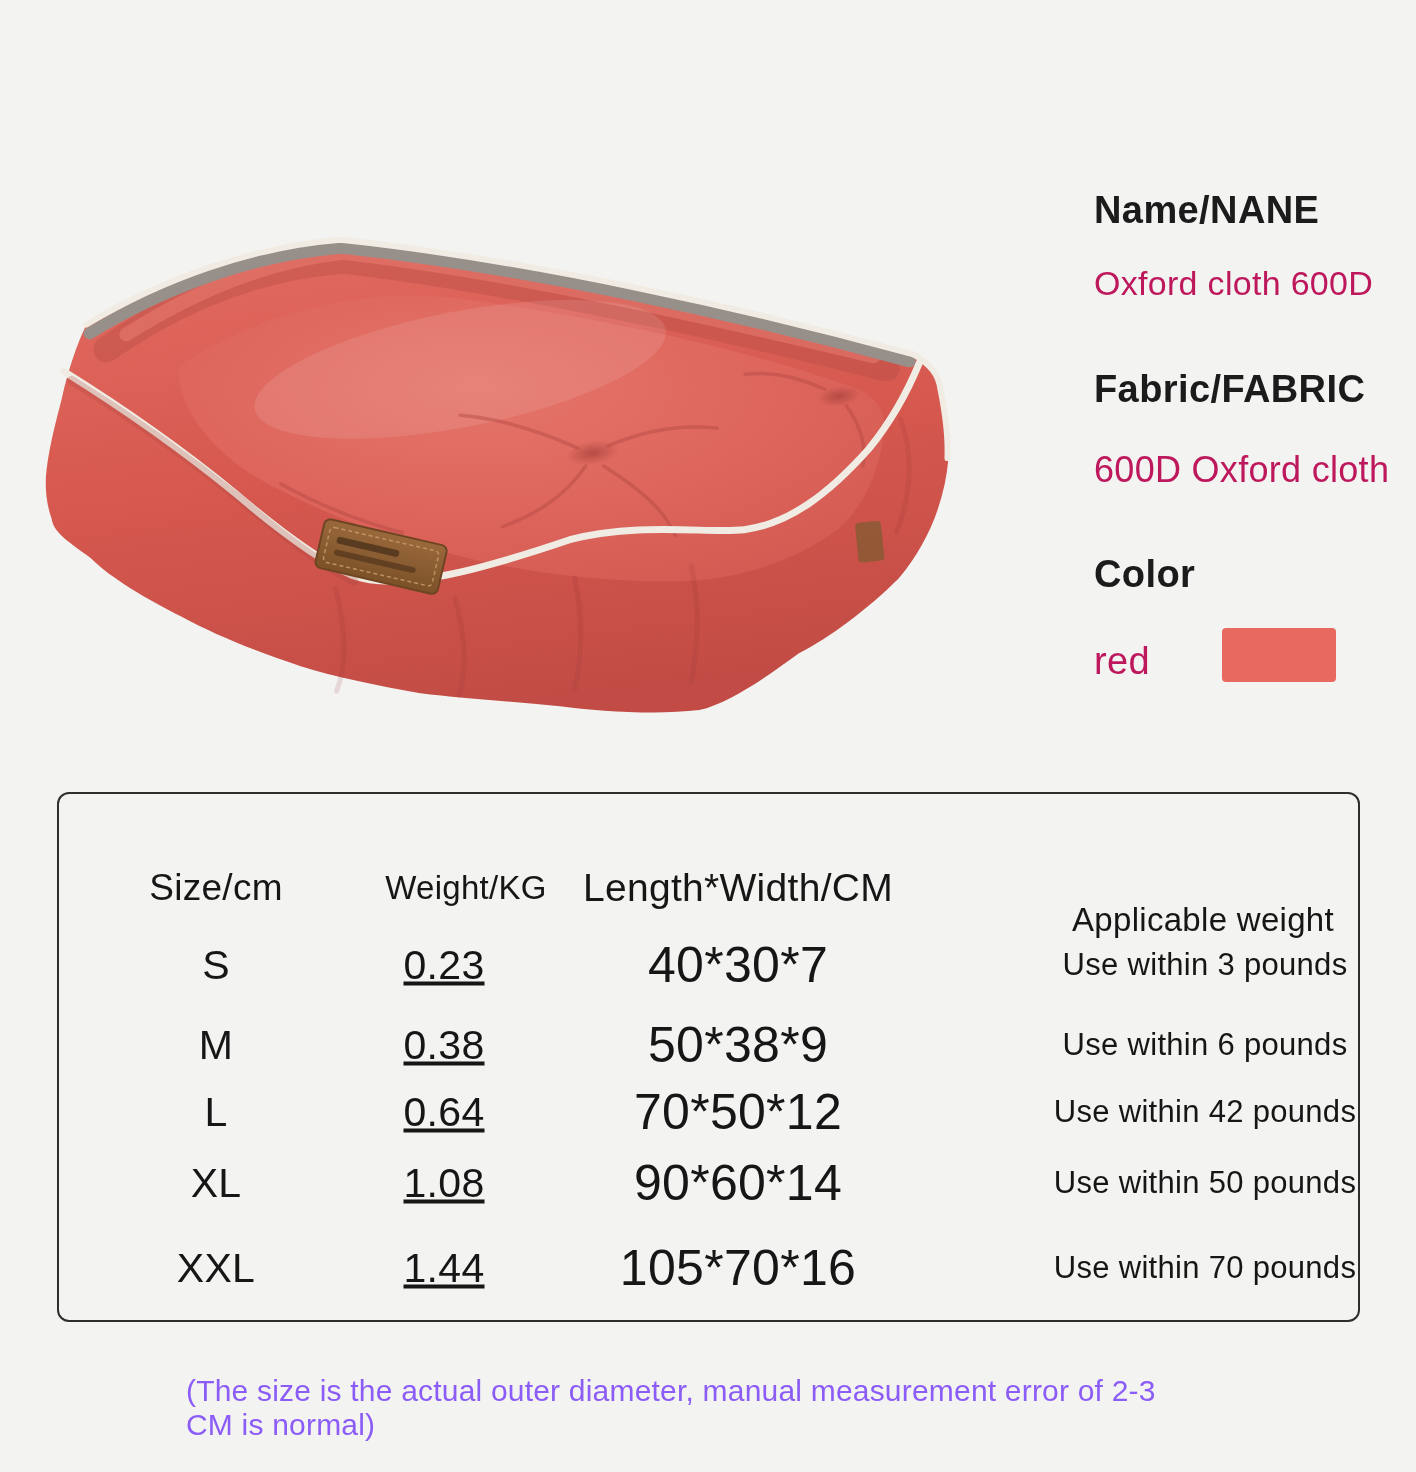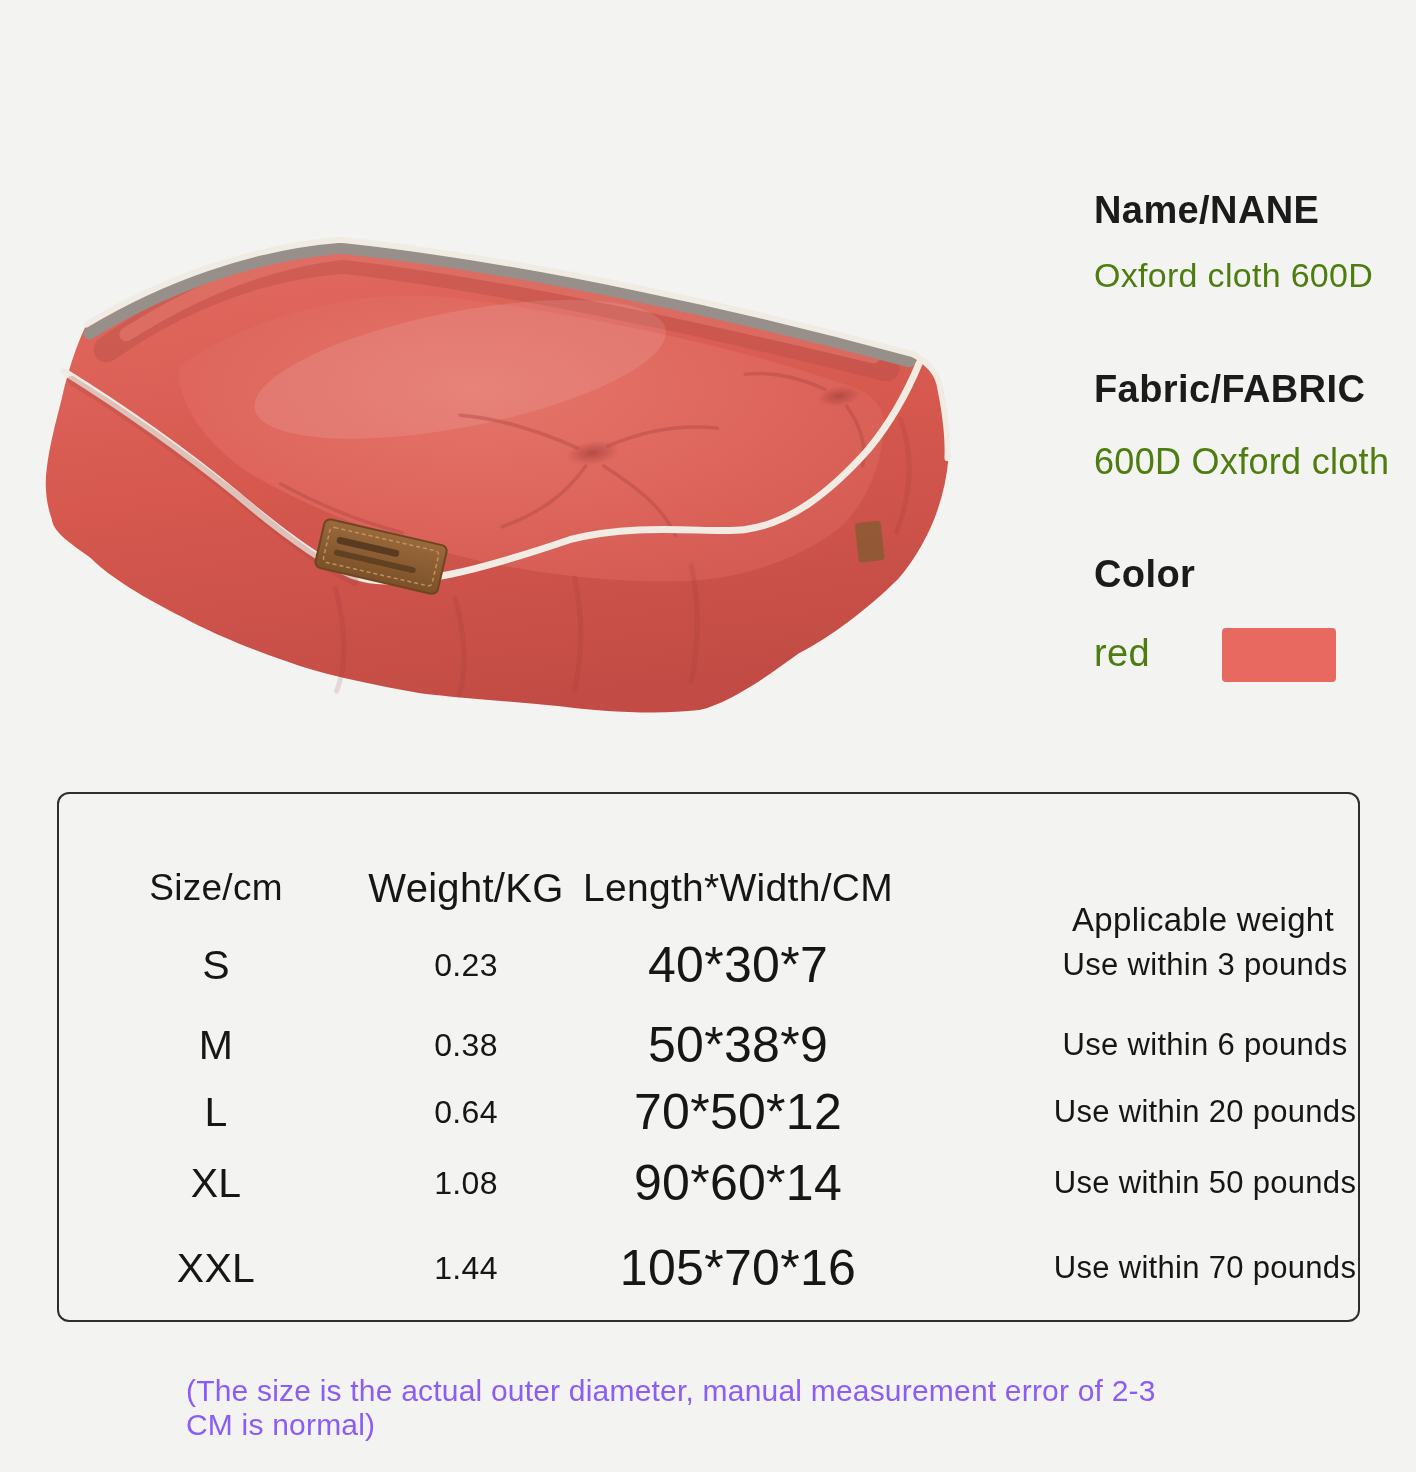--- a/index.html
+++ b/index.html
@@ -7,21 +7,21 @@
     width:1416px;height:1472px;position:relative;overflow:hidden;
     background:#f3f3f1;color:#1d1d1d;
     font-family:"Liberation Sans",sans-serif;
   }
   
   .bed-figure{position:absolute;left:30px;top:185px;width:960px;height:558px;}
   .bed-figure svg{width:100%;height:100%;display:block;}
   
   .sline{position:absolute;left:1094px;white-space:nowrap;}
   .spec-label{font-size:38px;font-weight:700;letter-spacing:.4px;color:#1b1b1b;}
-  .spec-value{font-size:34px;font-weight:400;letter-spacing:.3px;color:#4d7c0f;}
+  .spec-value{font-size:34px;font-weight:400;letter-spacing:.3px;color:#be185d;margin-top:8px;}
   #name-label{top:189px;}
   #name-value{top:256px;}
   #fabric-label{top:368px;text-align:center;}
   #fabric-value{top:441px;font-size:36px;}
   #color-label{top:553px;}
   #color-value{top:632px;font-size:38px;}
   .swatch{
     position:absolute;left:1222px;top:628px;width:114px;height:54px;
     background:#e8695f;border-radius:4px;
   }
@@ -30,25 +30,25 @@
     position:absolute;left:57px;top:792px;width:1303px;height:530px;
     border:2.5px solid #2e2e2e;border-radius:12px;box-sizing:border-box;
     background:transparent;
   }
   .cell{
     position:absolute;transform:translate(-50%,-50%);
     white-space:nowrap;letter-spacing:.3px;color:#161616;
   }
   .hdr{font-weight:400;}
   .h-size   {left:157px;font-size:37px;}
-  .h-weight {left:407px;font-size:40px;}
+  .h-weight {left:407px;font-size:33px;}
   .h-dims   {left:679px;font-size:39px;}
   .h-app    {left:1144px;font-size:33px;margin-top:32px;}
   .c-size   {left:157px;font-size:41px;}
-  .c-weight {left:407px;font-size:32px;}
+  .c-weight {left:385px;font-size:41px;text-decoration:underline;}
   .c-dims   {left:679px;font-size:50px;}
   .c-app    {left:1146px;font-size:31px;}
   .r-hdr{top:94px;}
   .r-0{top:171px;} .r-1{top:251px;} .r-2{top:318px;} .r-3{top:389px;} .r-4{top:455px;margin-top:19px;}
   
   .footnote{
     position:absolute;left:186px;top:1374px;width:1180px;
     font-size:30px;line-height:34px;letter-spacing:.2px;color:#8b5cf6;
   }
 </style>
@@ -185,21 +185,21 @@
   <div class="cell c-app    r-0">Use within 3 pounds</div>
 
   <div class="cell c-size   r-1">M</div>
   <div class="cell c-weight r-1">0.38</div>
   <div class="cell c-dims   r-1">50*38*9</div>
   <div class="cell c-app    r-1">Use within 6 pounds</div>
 
   <div class="cell c-size   r-2">L</div>
   <div class="cell c-weight r-2">0.64</div>
   <div class="cell c-dims   r-2">70*50*12</div>
-  <div class="cell c-app    r-2">Use within 20 pounds</div>
+  <div class="cell c-app    r-2">Use within 42 pounds</div>
 
   <div class="cell c-size   r-3">XL</div>
   <div class="cell c-weight r-3">1.08</div>
   <div class="cell c-dims   r-3">90*60*14</div>
   <div class="cell c-app    r-3">Use within 50 pounds</div>
 
   <div class="cell c-size   r-4">XXL</div>
   <div class="cell c-weight r-4">1.44</div>
   <div class="cell c-dims   r-4">105*70*16</div>
   <div class="cell c-app    r-4">Use within 70 pounds</div>

